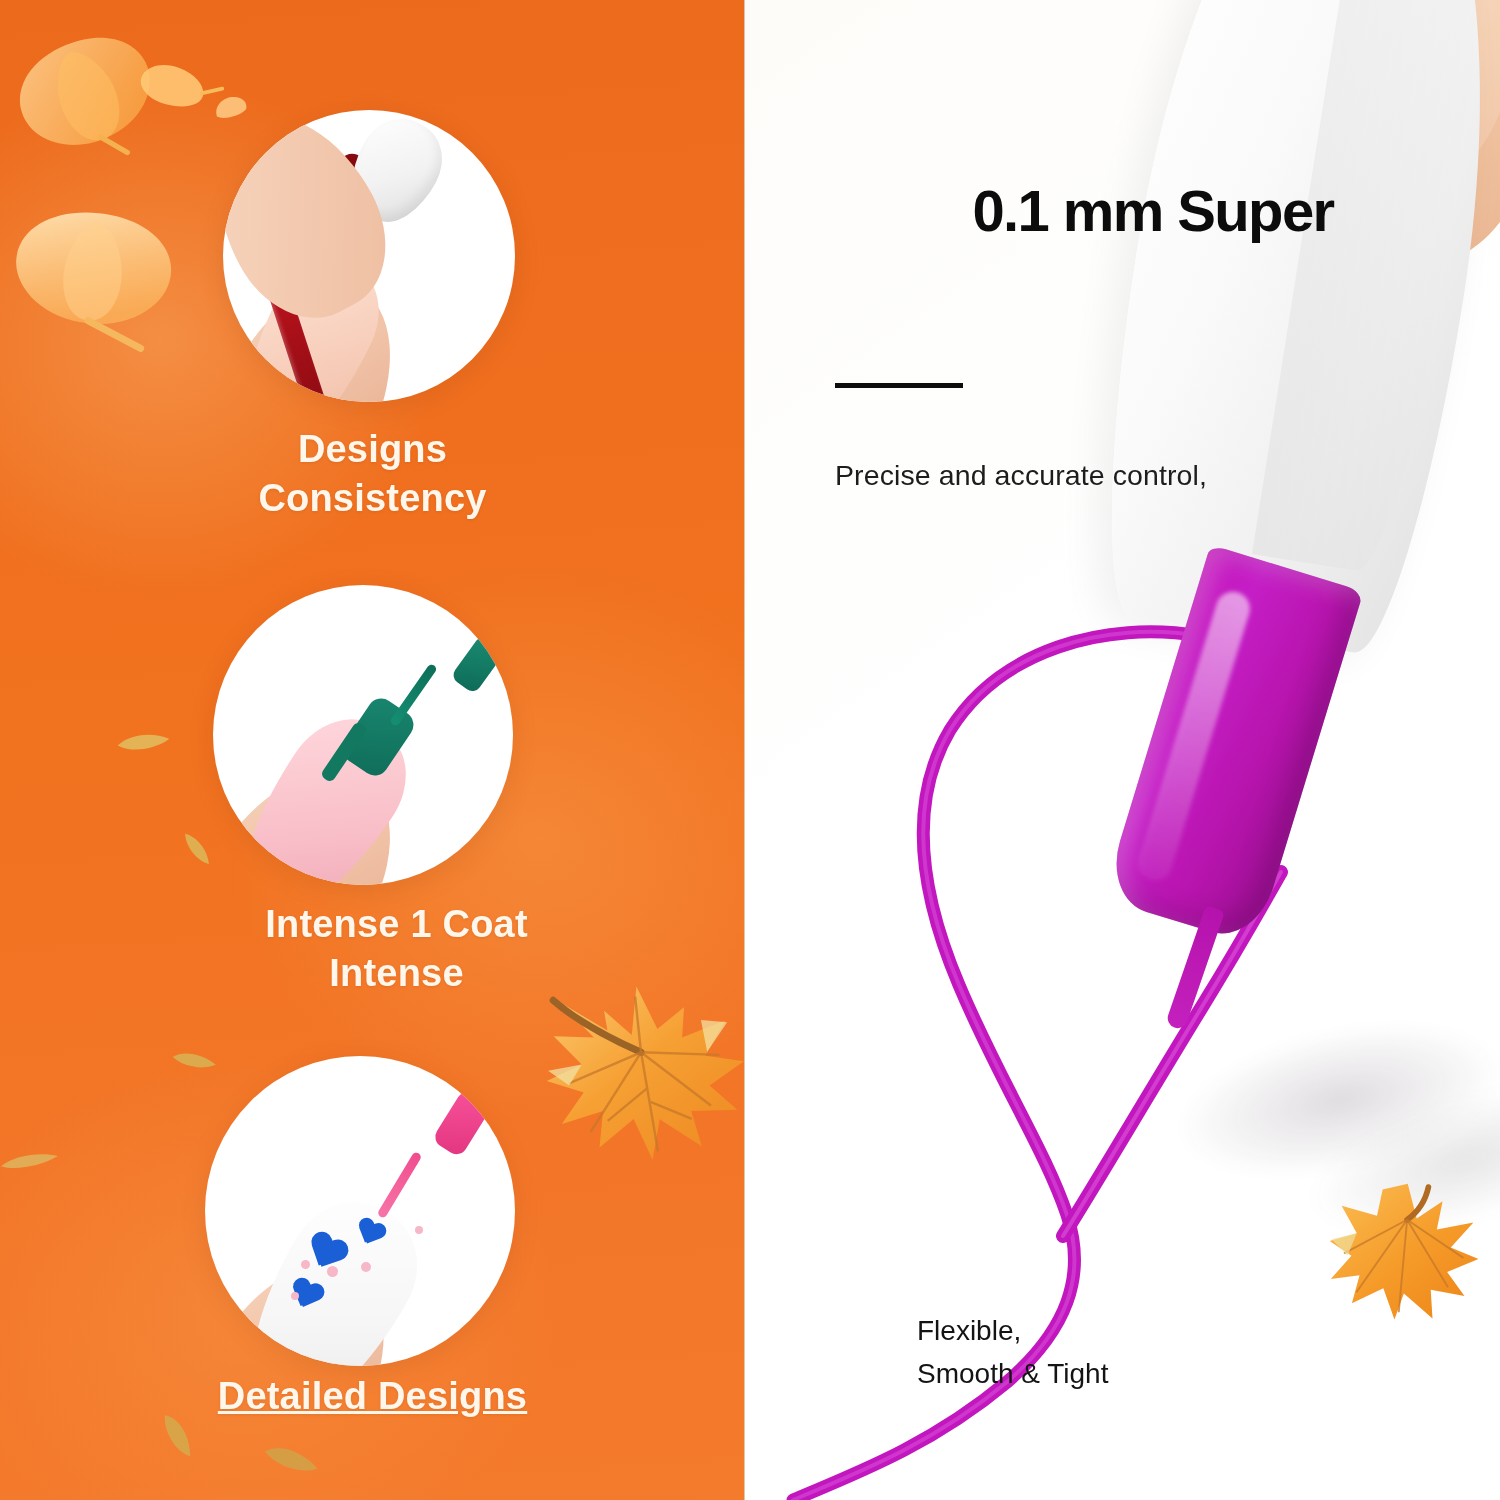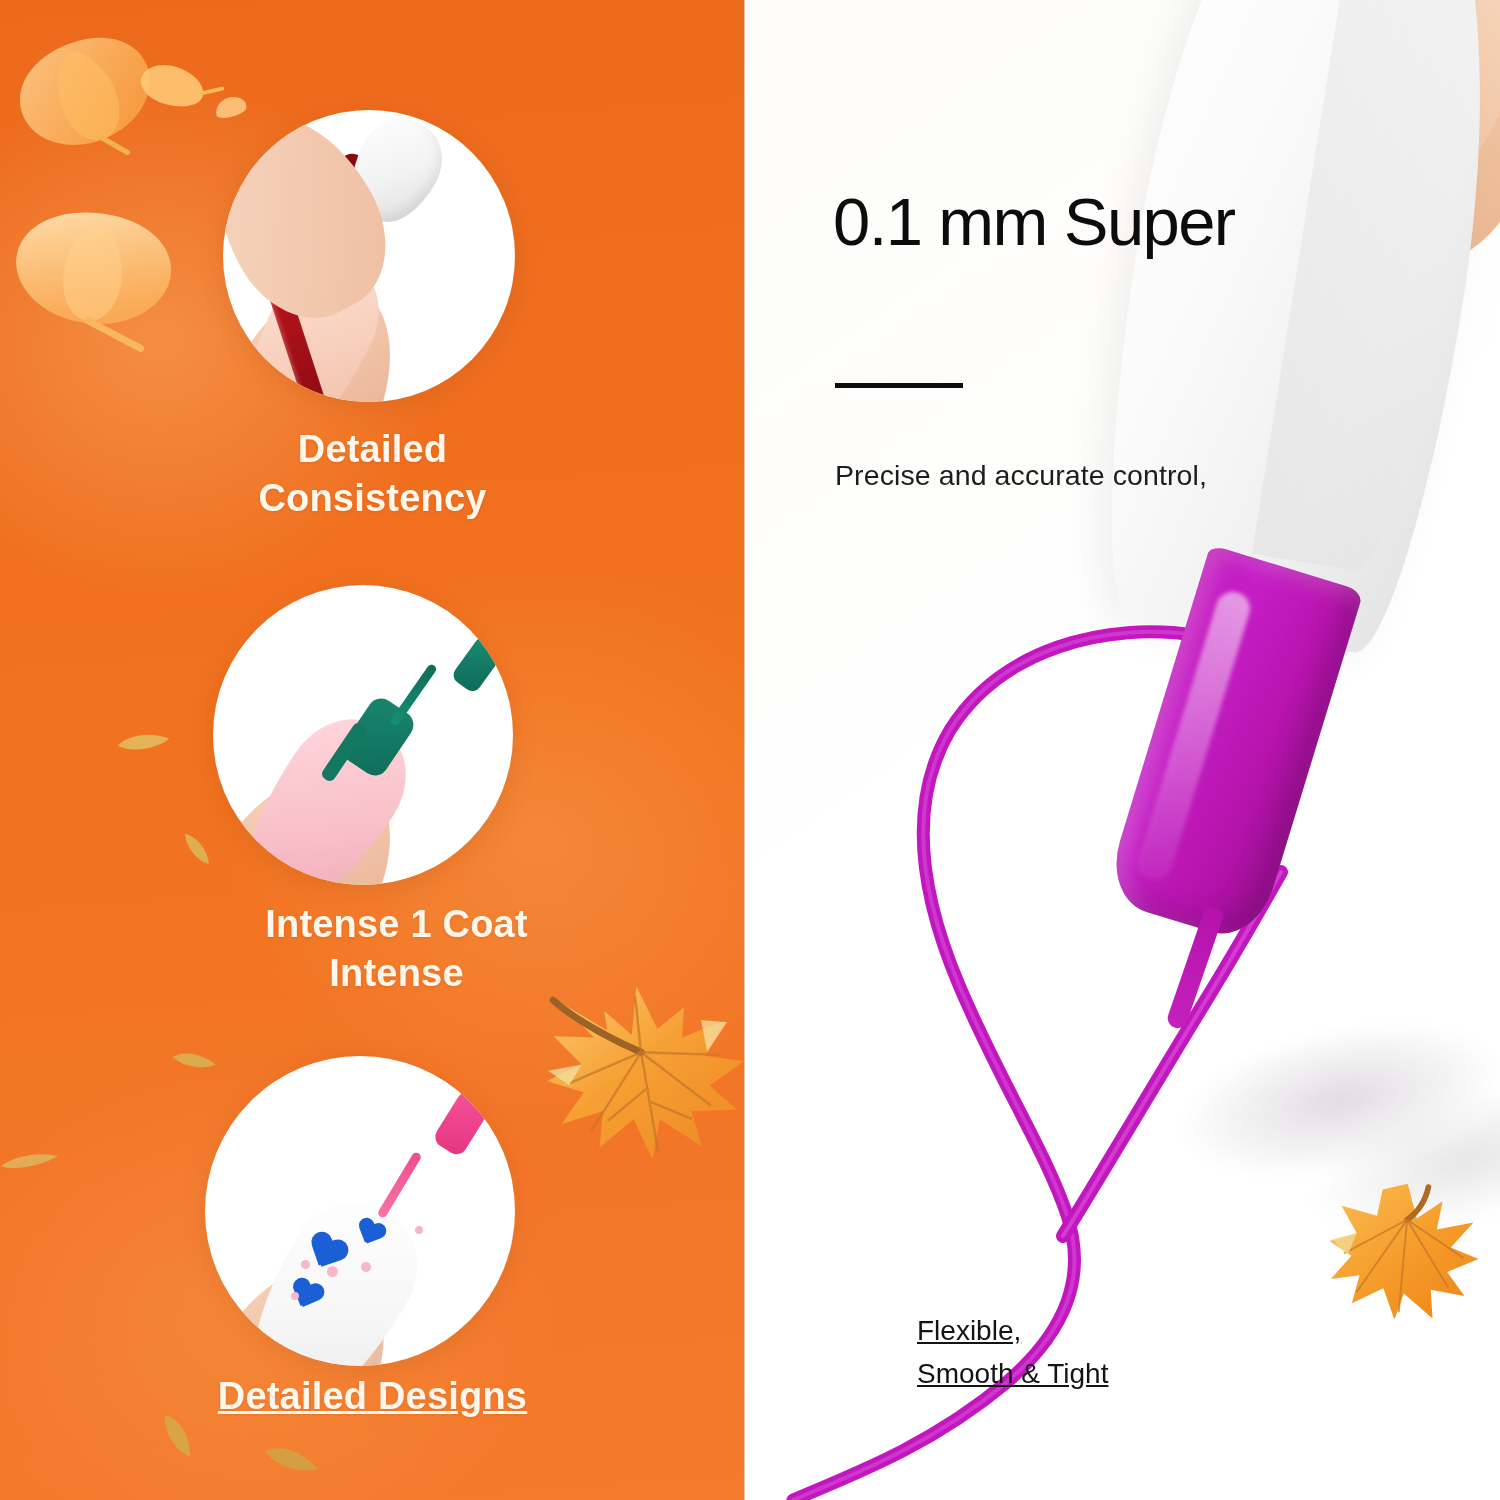--- a/index.html
+++ b/index.html
@@ -99,26 +99,26 @@
     background:linear-gradient(150deg,#f7529a,#e3357f);border-radius:11px;}
 
   
   .leaf{position:absolute;pointer-events:none;}
 
   
   .right-panel{position:absolute;left:745px;top:0;width:755px;height:1500px;
     background:linear-gradient(145deg,#fdfcf9 0%,#ffffff 45%,#ffffff 100%);overflow:hidden;}
 
   .headline{position:absolute;left:88px;top:140px;width:640px;
-    font-size:67px;font-weight:400;line-height:1.10;color:#0c0c0c;letter-spacing:-1.6px;}
+    font-size:58px;font-weight:700;line-height:1.10;color:#0c0c0c;letter-spacing:-1.6px;text-align:center;}
   .rule{position:absolute;left:90px;top:383px;width:128px;height:5px;background:#0d0d0d;}
   .subhead{position:absolute;left:90px;top:425px;width:560px;
     font-size:28.5px;line-height:1.50;color:#1d1d1d;font-weight:400;letter-spacing:.1px;}
   .footnote{position:absolute;left:172px;top:1282px;width:400px;
-    font-size:28px;line-height:1.52;color:#141414;font-weight:400;text-decoration:underline;}
+    font-size:28px;line-height:1.52;color:#141414;font-weight:400;}
 
   
   .cap-cone{position:absolute;left:398px;top:-190px;width:330px;height:830px;
     background:linear-gradient(105deg,#ffffff 0%,#fafafa 38%,#efefef 72%,#e2e2e2 100%);
     border-radius:46% 46% 16% 16%/56% 56% 44% 44%;
     transform:rotate(9deg);
     box-shadow:-14px 10px 40px rgba(0,0,0,.06);}
   .cap-shade{position:absolute;left:560px;top:-120px;width:150px;height:690px;
     background:linear-gradient(90deg,rgba(0,0,0,.045),rgba(0,0,0,0));
     border-radius:0 40% 30% 0/0 50% 50% 0;transform:rotate(9deg);}
@@ -236,21 +236,21 @@
     <div class="photo-circle c1">
       <div class="finger"></div>
       <div class="nailplate"></div>
       <div class="brushline redline"></div>
       <div class="brushline redline2"></div>
       <div class="caplet redtip"></div>
       <div class="caplet whitecap"></div>
       <div class="thumb"></div>
     </div>
     <div class="caption cap1">
-      <div>Detailed</div>
+      <div>Designs</div>
       <div>Consistency</div>
     </div>
 
     <div class="photo-circle c2">
       <div class="finger"></div>
       <div class="nailplate"></div>
       <div class="caplet greentip"></div>
       <div class="brushline greenband"></div>
       <div class="brushline greenline"></div>
       <div class="caplet greenhandle"></div>

